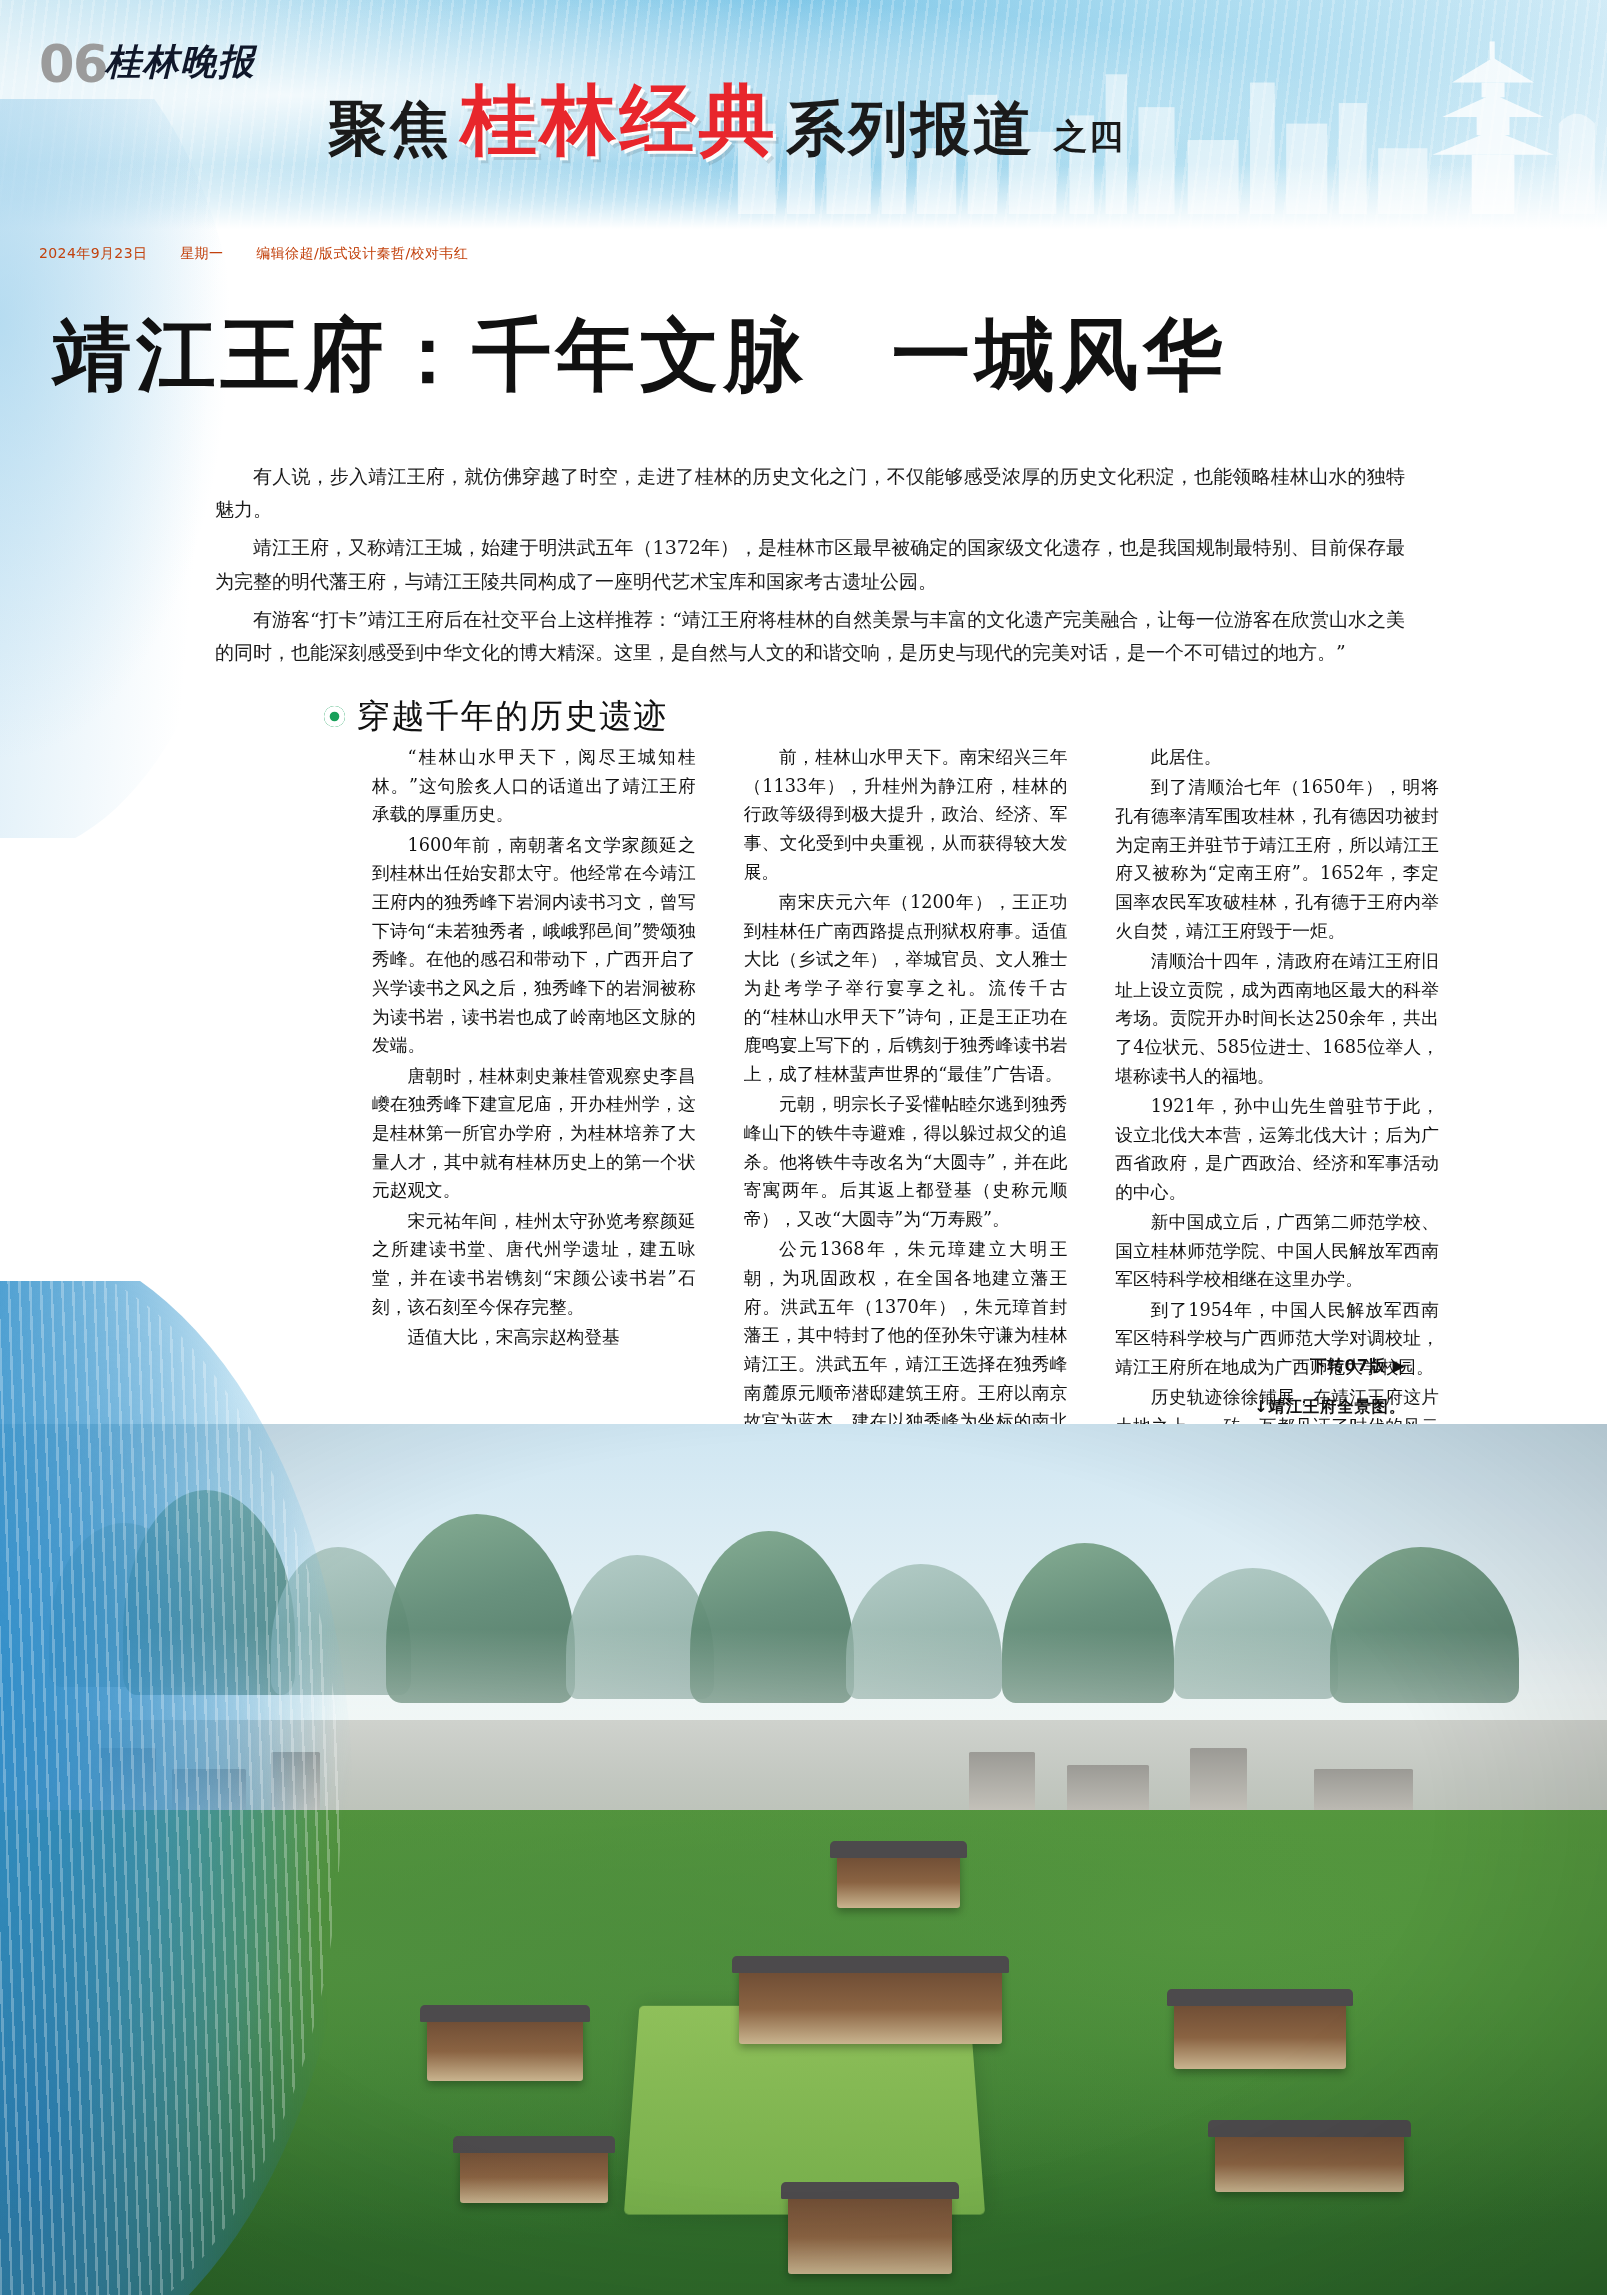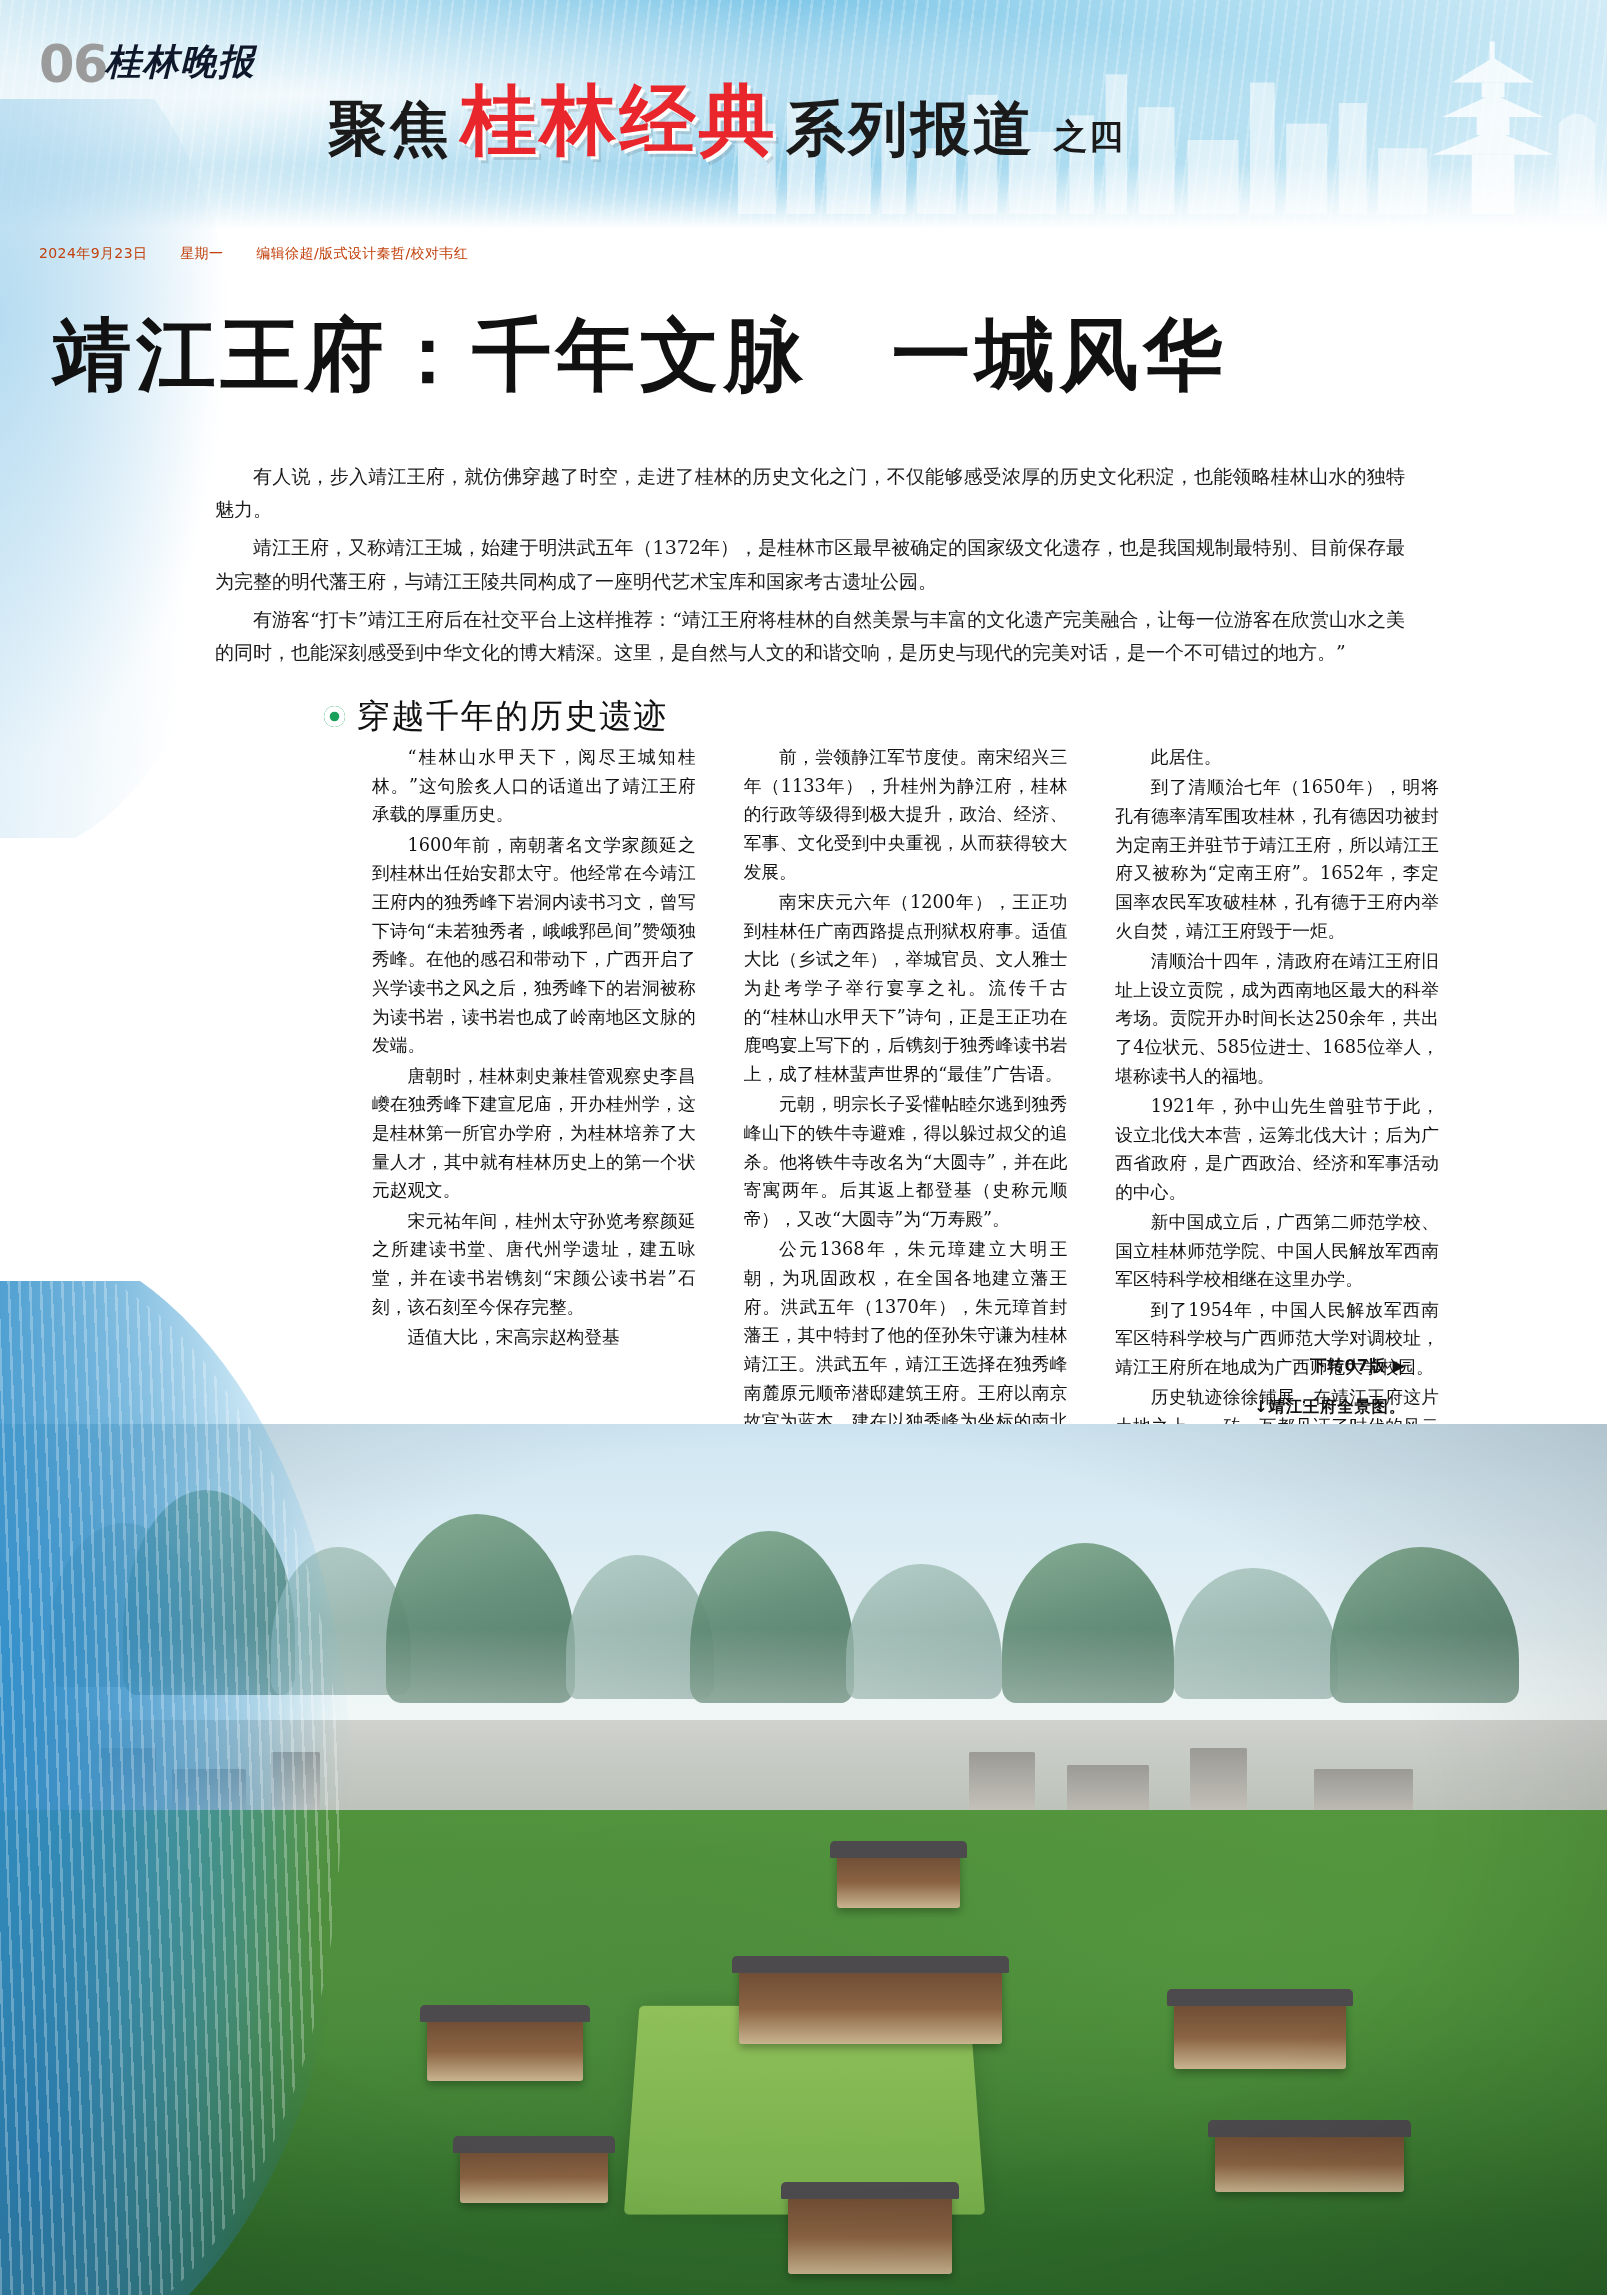--- a/index.html
+++ b/index.html
@@ -306,21 +306,21 @@
 
 <div class="cols">
   <div class="col">
     <p>“桂林山水甲天下，阅尽王城知桂林。”这句脍炙人口的话道出了靖江王府承载的厚重历史。</p>
     <p>1600年前，南朝著名文学家颜延之到桂林出任始安郡太守。他经常在今靖江王府内的独秀峰下岩洞内读书习文，曾写下诗句“未若独秀者，峨峨郛邑间”赞颂独秀峰。在他的感召和带动下，广西开启了兴学读书之风之后，独秀峰下的岩洞被称为读书岩，读书岩也成了岭南地区文脉的发端。</p>
     <p>唐朝时，桂林刺史兼桂管观察史李昌巙在独秀峰下建宣尼庙，开办桂州学，这是桂林第一所官办学府，为桂林培养了大量人才，其中就有桂林历史上的第一个状元赵观文。</p>
     <p>宋元祐年间，桂州太守孙览考察颜延之所建读书堂、唐代州学遗址，建五咏堂，并在读书岩镌刻“宋颜公读书岩”石刻，该石刻至今保存完整。</p>
     <p>适值大比，宋高宗赵构登基</p>
   </div>
   <div class="col">
-    <p>前，尝领静江军节度使。南宋绍兴三年（1133年），升桂州为静江府，桂林的行政等级得到极大提升，政治、经济、军事、文化受到中央重视，从而获得较大发展。</p>
+    <p>前，桂林山水甲天下。南宋绍兴三年（1133年），升桂州为静江府，桂林的行政等级得到极大提升，政治、经济、军事、文化受到中央重视，从而获得较大发展。</p>
     <p>南宋庆元六年（1200年），王正功到桂林任广南西路提点刑狱权府事。适值大比（乡试之年），举城官员、文人雅士为赴考学子举行宴享之礼。流传千古的“桂林山水甲天下”诗句，正是王正功在鹿鸣宴上写下的，后镌刻于独秀峰读书岩上，成了桂林蜚声世界的“最佳”广告语。</p>
     <p>元朝，明宗长子妥懽帖睦尔逃到独秀峰山下的铁牛寺避难，得以躲过叔父的追杀。他将铁牛寺改名为“大圆寺”，并在此寄寓两年。后其返上都登基（史称元顺帝），又改“大圆寺”为“万寿殿”。</p>
     <p>公元1368年，朱元璋建立大明王朝，为巩固政权，在全国各地建立藩王府。洪武五年（1370年），朱元璋首封藩王，其中特封了他的侄孙朱守谦为桂林靖江王。洪武五年，靖江王选择在独秀峰南麓原元顺帝潜邸建筑王府。王府以南京故宫为蓝本，建在以独秀峰为坐标的南北中轴线上，依次排列端礼门、承运门、承运殿、宫殿、御苑、广智门等主体建筑，前后共有11代14位靖江王在</p>
     <p></p>
   </div>
   <div class="col">
     <p>此居住。</p>
     <p>到了清顺治七年（1650年），明将孔有德率清军围攻桂林，孔有德因功被封为定南王并驻节于靖江王府，所以靖江王府又被称为“定南王府”。1652年，李定国率农民军攻破桂林，孔有德于王府内举火自焚，靖江王府毁于一炬。</p>
     <p>清顺治十四年，清政府在靖江王府旧址上设立贡院，成为西南地区最大的科举考场。贡院开办时间长达250余年，共出了4位状元、585位进士、1685位举人，堪称读书人的福地。</p>
     <p>1921年，孙中山先生曾驻节于此，设立北伐大本营，运筹北伐大计；后为广西省政府，是广西政治、经济和军事活动的中心。</p>

